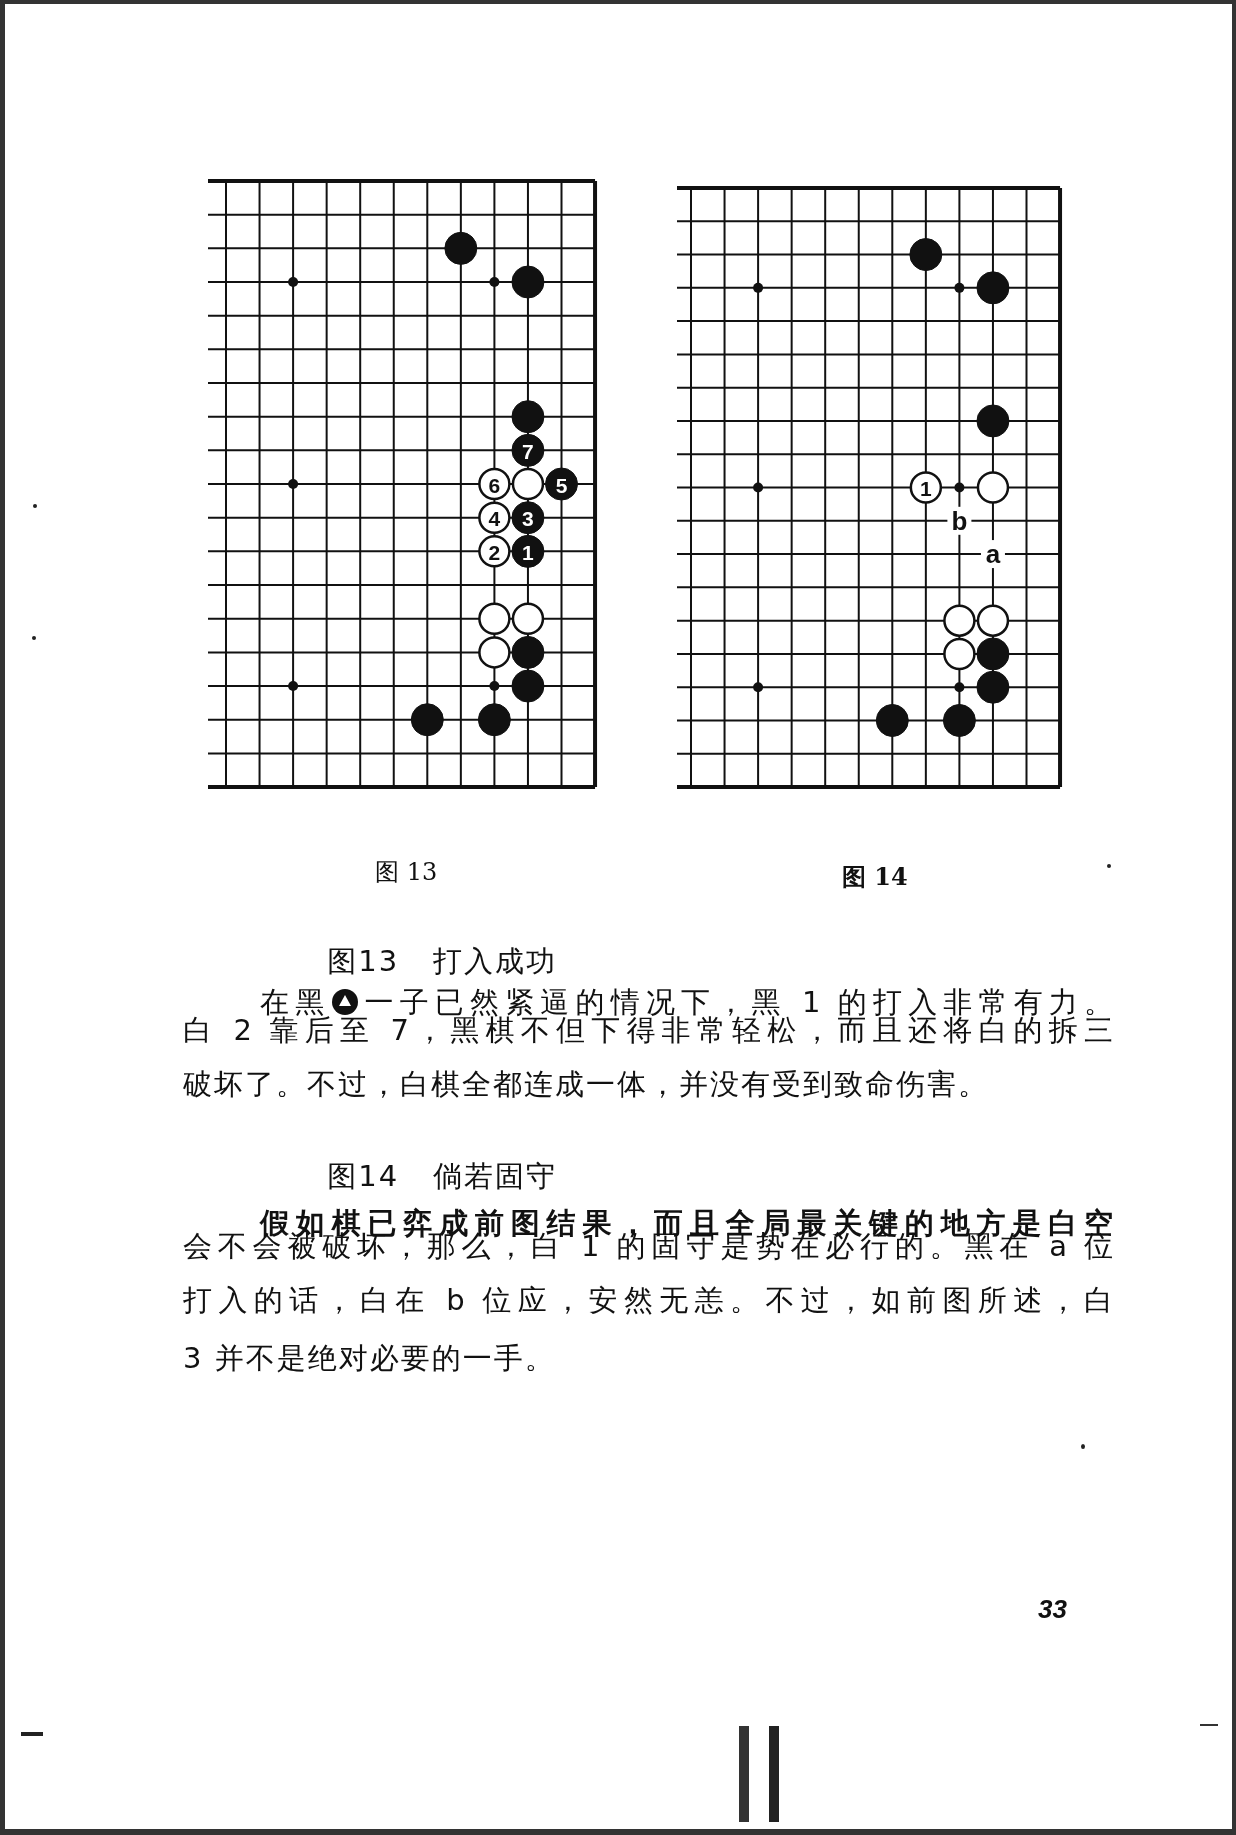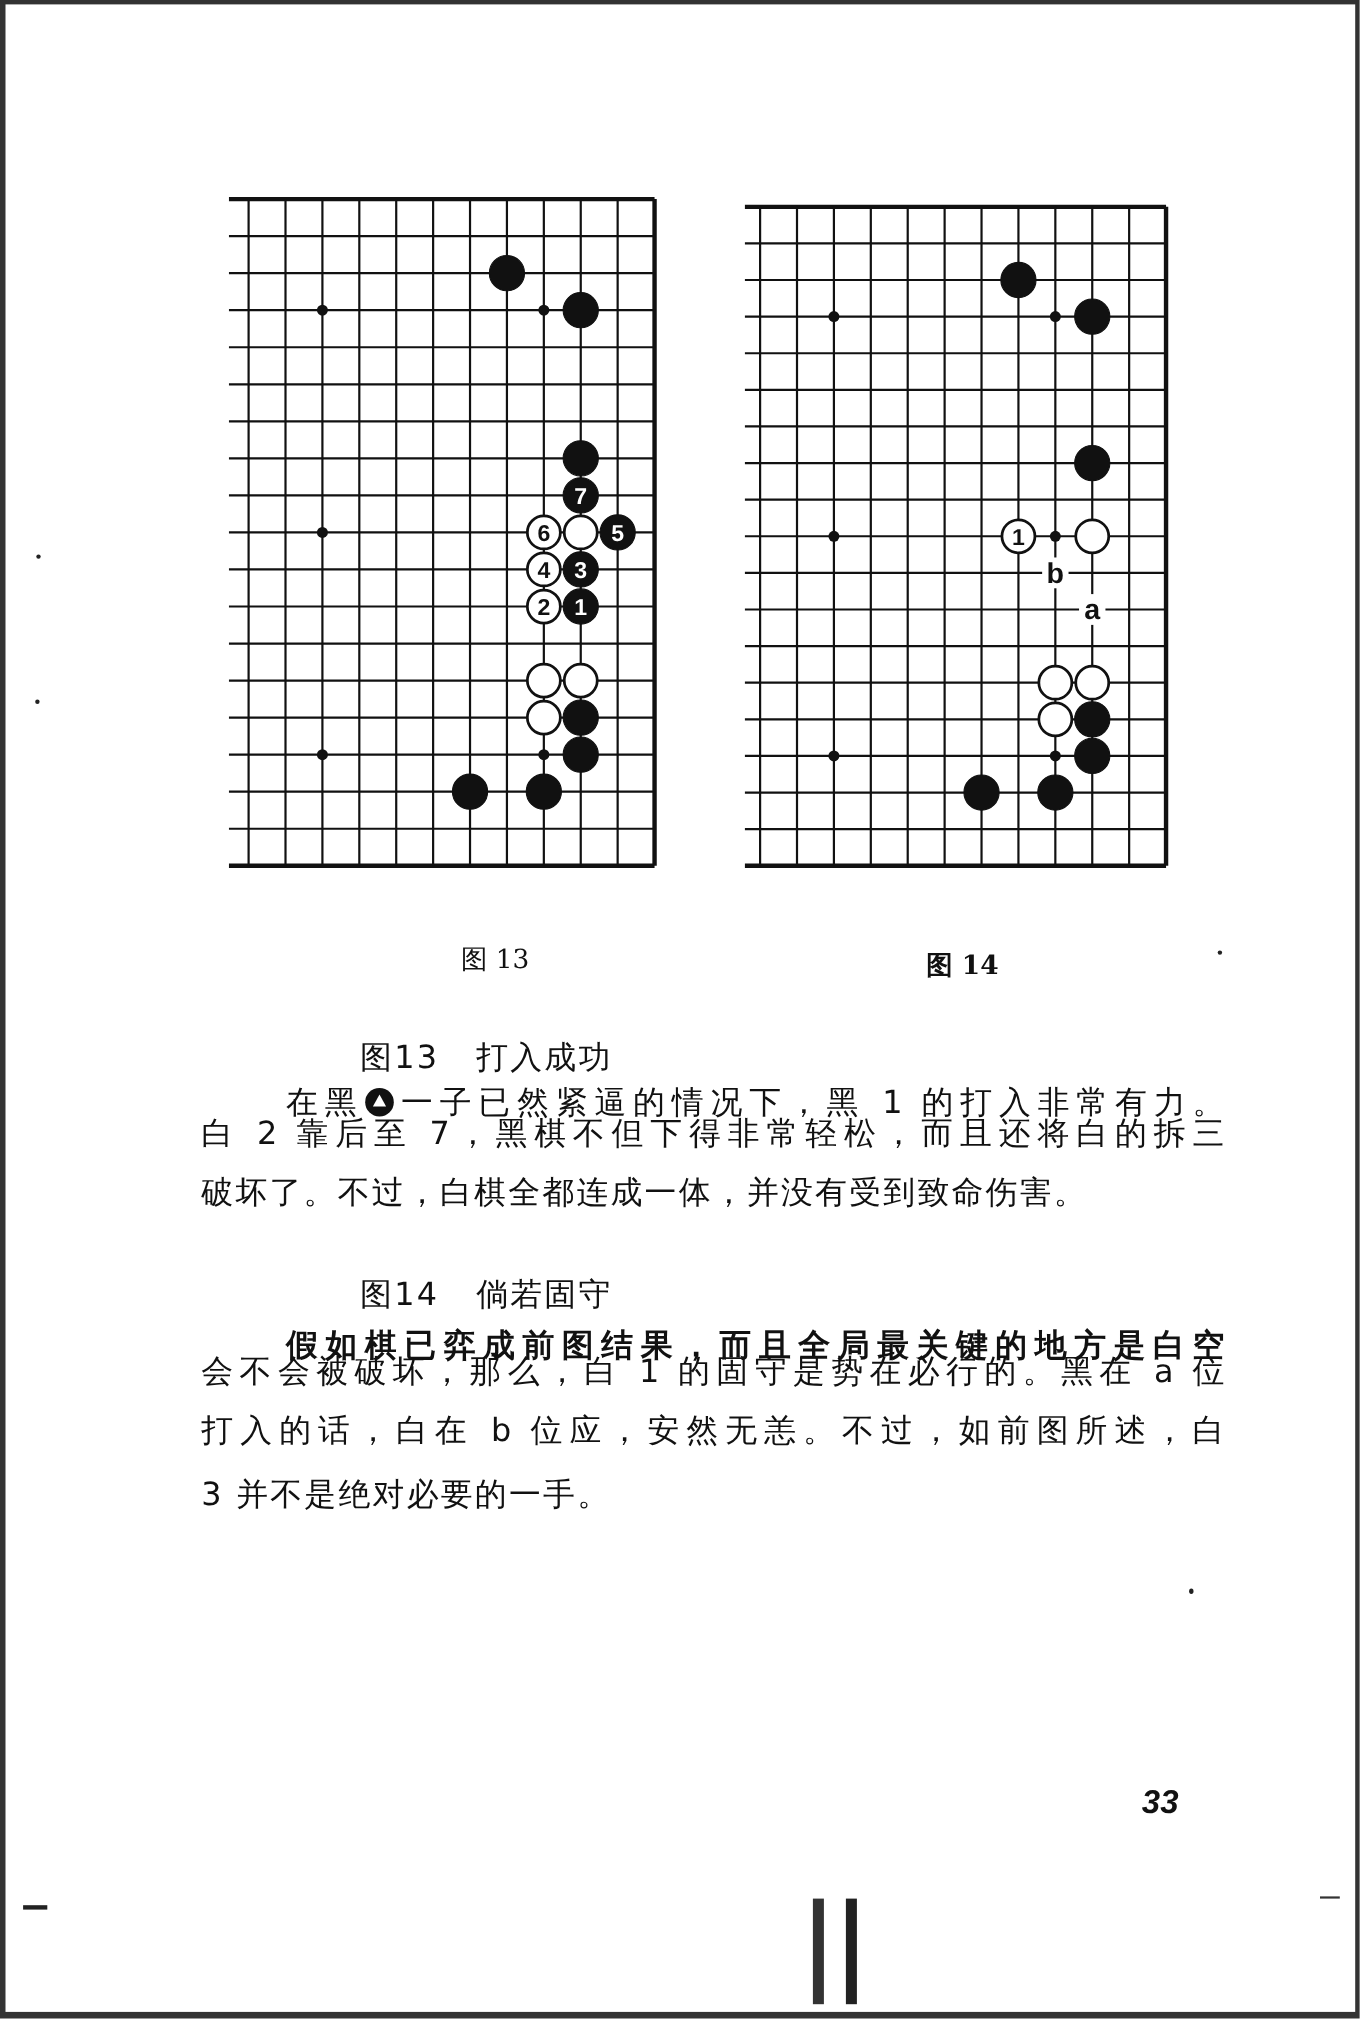--- a/index.html
+++ b/index.html
@@ -11,21 +11,21 @@
   .caption { position:absolute; font-size:24px; color:#111; font-family:"DejaVu Serif", serif; white-space:pre; }
   .text-block { position:absolute; left:178px; width:932px; color:#111;
                 font-family:"DejaVu Sans", sans-serif; font-size:29px; }
   .line { position:absolute; left:0; width:932px; height:40px; line-height:40px; white-space:nowrap;
           text-align:justify; text-align-last:justify; letter-spacing:2px; }
   .line.indent { left:77px; width:855px;margin-top:31px; }
   .line.last { text-align-last:left; }
   .heading { position:absolute; left:77px; height:40px; line-height:40px; white-space:pre; letter-spacing:2px; }
   .tri-mark { display:inline-block; width:26px; height:26px; border-radius:50%; background:#111; position:relative; vertical-align:-3px; margin:0 2px; }
   .tri-mark::after { content:""; position:absolute; left:7px; top:6px; border-left:6px solid transparent; border-right:6px solid transparent; border-bottom:11px solid #fff; }
-  .page-number { position:absolute; left:1033px; top:1590px; font-size:30px; font-weight:bold; font-style:italic; font-family:"Liberation Sans", sans-serif; color:#111;margin-top:28px; }
+  .page-number { position:absolute; left:1033px; top:1590px; font-size:26px; font-weight:bold; font-style:italic; font-family:"Liberation Sans", sans-serif; color:#111; }
   .bar { position:absolute; background:#111; }
   .speck { position:absolute; background:#222; border-radius:50%; }
 </style>
 </head>
 <body>
 
 <div class="page">
 
   <div class="board" id="board-0" style="left: 203px; top: 175px;">
       <svg width="395.04999999999995" height="614.0600000000001">
@@ -148,21 +148,21 @@
           <circle cx="315.95" cy="432.64" r="15" fill="#fff" stroke="#111" stroke-width="2.5"></circle>
           <circle cx="282.4" cy="465.92" r="15" fill="#fff" stroke="#111" stroke-width="2.5"></circle>
           <circle cx="315.95" cy="465.92" r="16" fill="#111" stroke="#111" stroke-width="1"></circle>
           <circle cx="315.95" cy="499.20000000000005" r="16" fill="#111" stroke="#111" stroke-width="1"></circle>
           <circle cx="215.29999999999998" cy="532.48" r="16" fill="#111" stroke="#111" stroke-width="1"></circle>
           <circle cx="282.4" cy="532.48" r="16" fill="#111" stroke="#111" stroke-width="1"></circle>
         </g>
       </svg>
     </div>
 
-  <div class="caption" style="left:370px; top:852px;margin-left:44px;">图 13</div>
+  <div class="caption" style="left:370px; top:852px;">图 13</div>
   <div class="caption" style="left:837px; top:857px;font-weight:bold;">图 14</div>
 
   <div class="text-block" style="top:0;">
     <div class="heading" style="top:897px;">
       <span>图13</span><span>   </span><span>打入成功</span>
     </div>
     <div class="line indent" style="top:947px;">
       <span>在黑</span><span class="tri-mark"></span><span>一子已然紧逼的情况下，黑 1 的打入非常有力。</span>
     </div>
     <div class="line" style="top:1006px;">白 2 靠后至 7，黑棋不但下得非常轻松，而且还将白的拆三</div>

